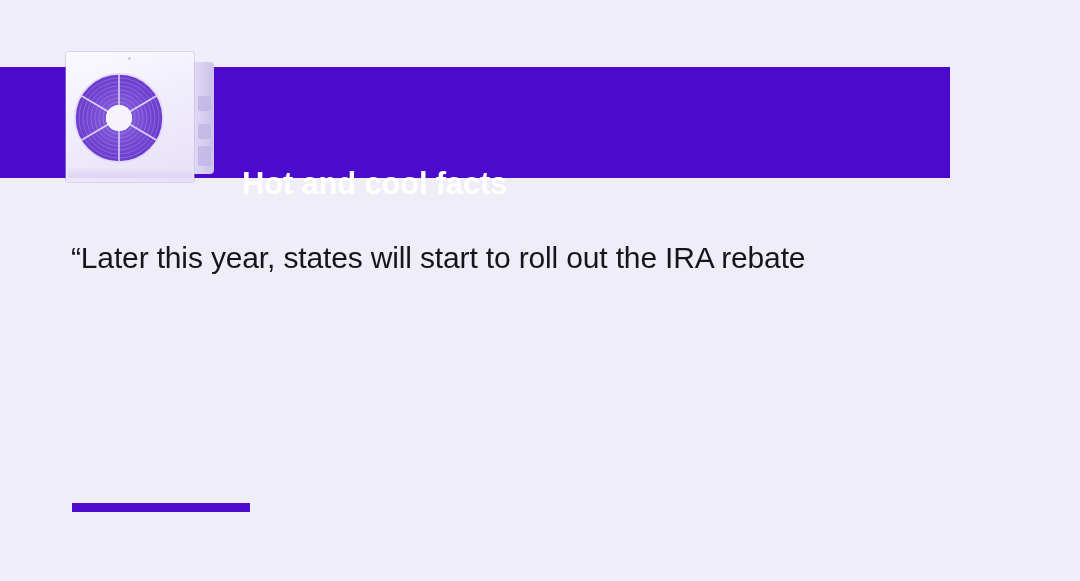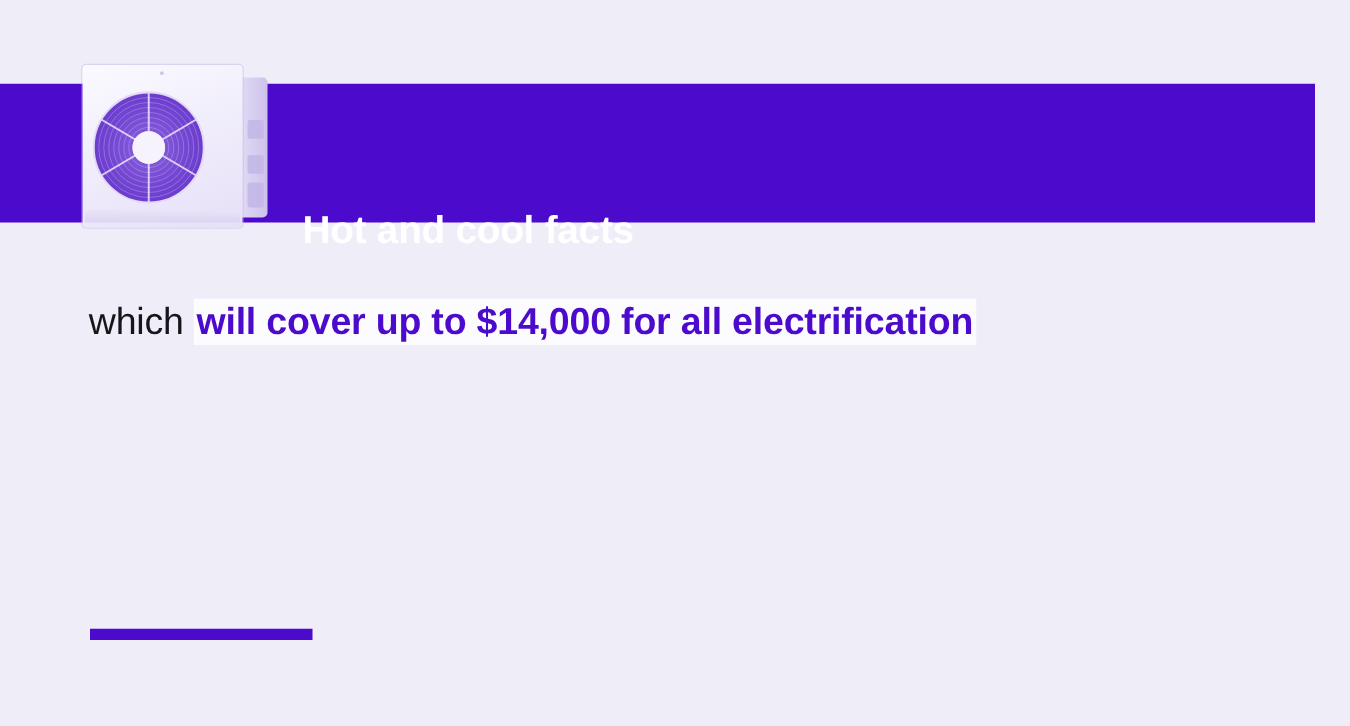--- a/index.html
+++ b/index.html
@@ -23,21 +23,21 @@
     width: 1080px;
     height: 581px;
     background: #efedf7;
   }
 
   
   .banner {
     position: absolute;
     left: 0;
     top: 67px;
-    width: 1052px;
+    width: 950px;
     height: 111px;
     background: #4b0acc;
   }
 
   .banner-title {
     position: absolute;
     left: 242px;
     top: 101px;
     font-size: 31px;
     font-weight: bold;
@@ -214,19 +214,19 @@
           </g>
           <circle cx="47" cy="47" r="13" fill="#f6f3fd"></circle>
           <circle cx="47" cy="47" r="44" fill="none" stroke="#e3d8f7" stroke-width="1.6"></circle>
         </svg>
       </div>
     </div>
   </div>
 
   <blockquote class="quote">
     <div class="line">
-      <span>which </span><span class="hl">will cover up to $14,000 for all electrification</span>
+      <span>“Later this year, states will start to roll out the IRA rebate</span>
     </div>
   </blockquote>
 
   <div class="rule"></div>
 
 </div>
 
 </body></html>

